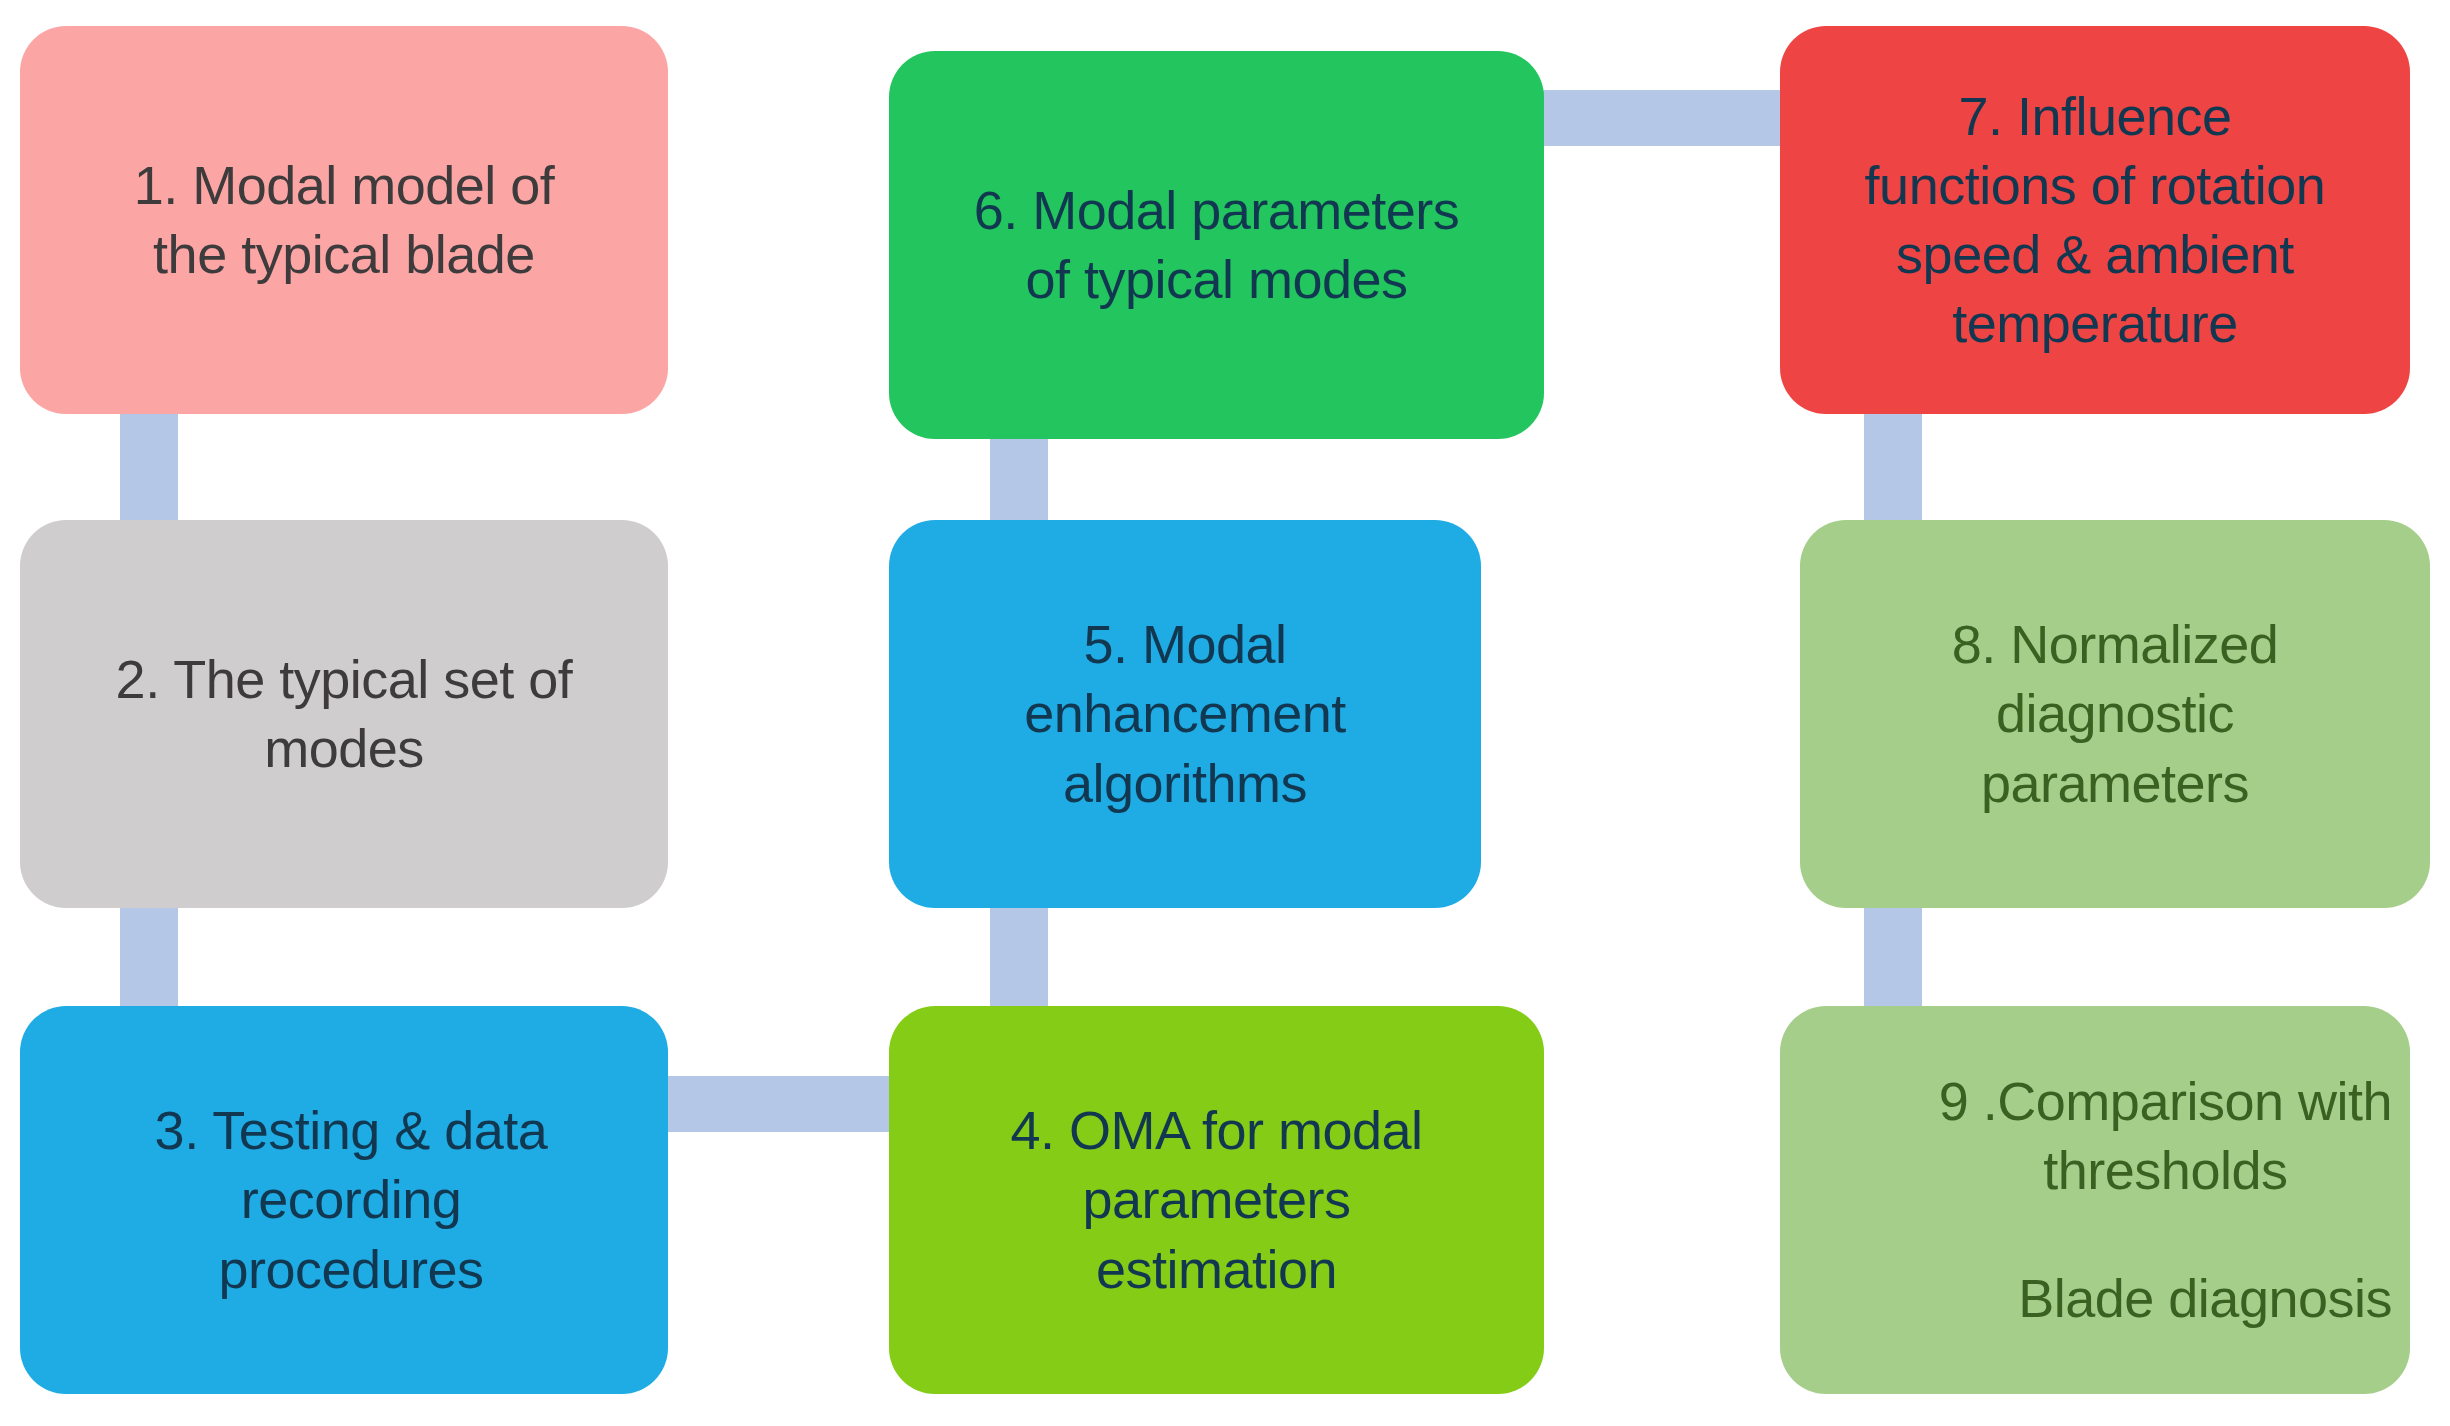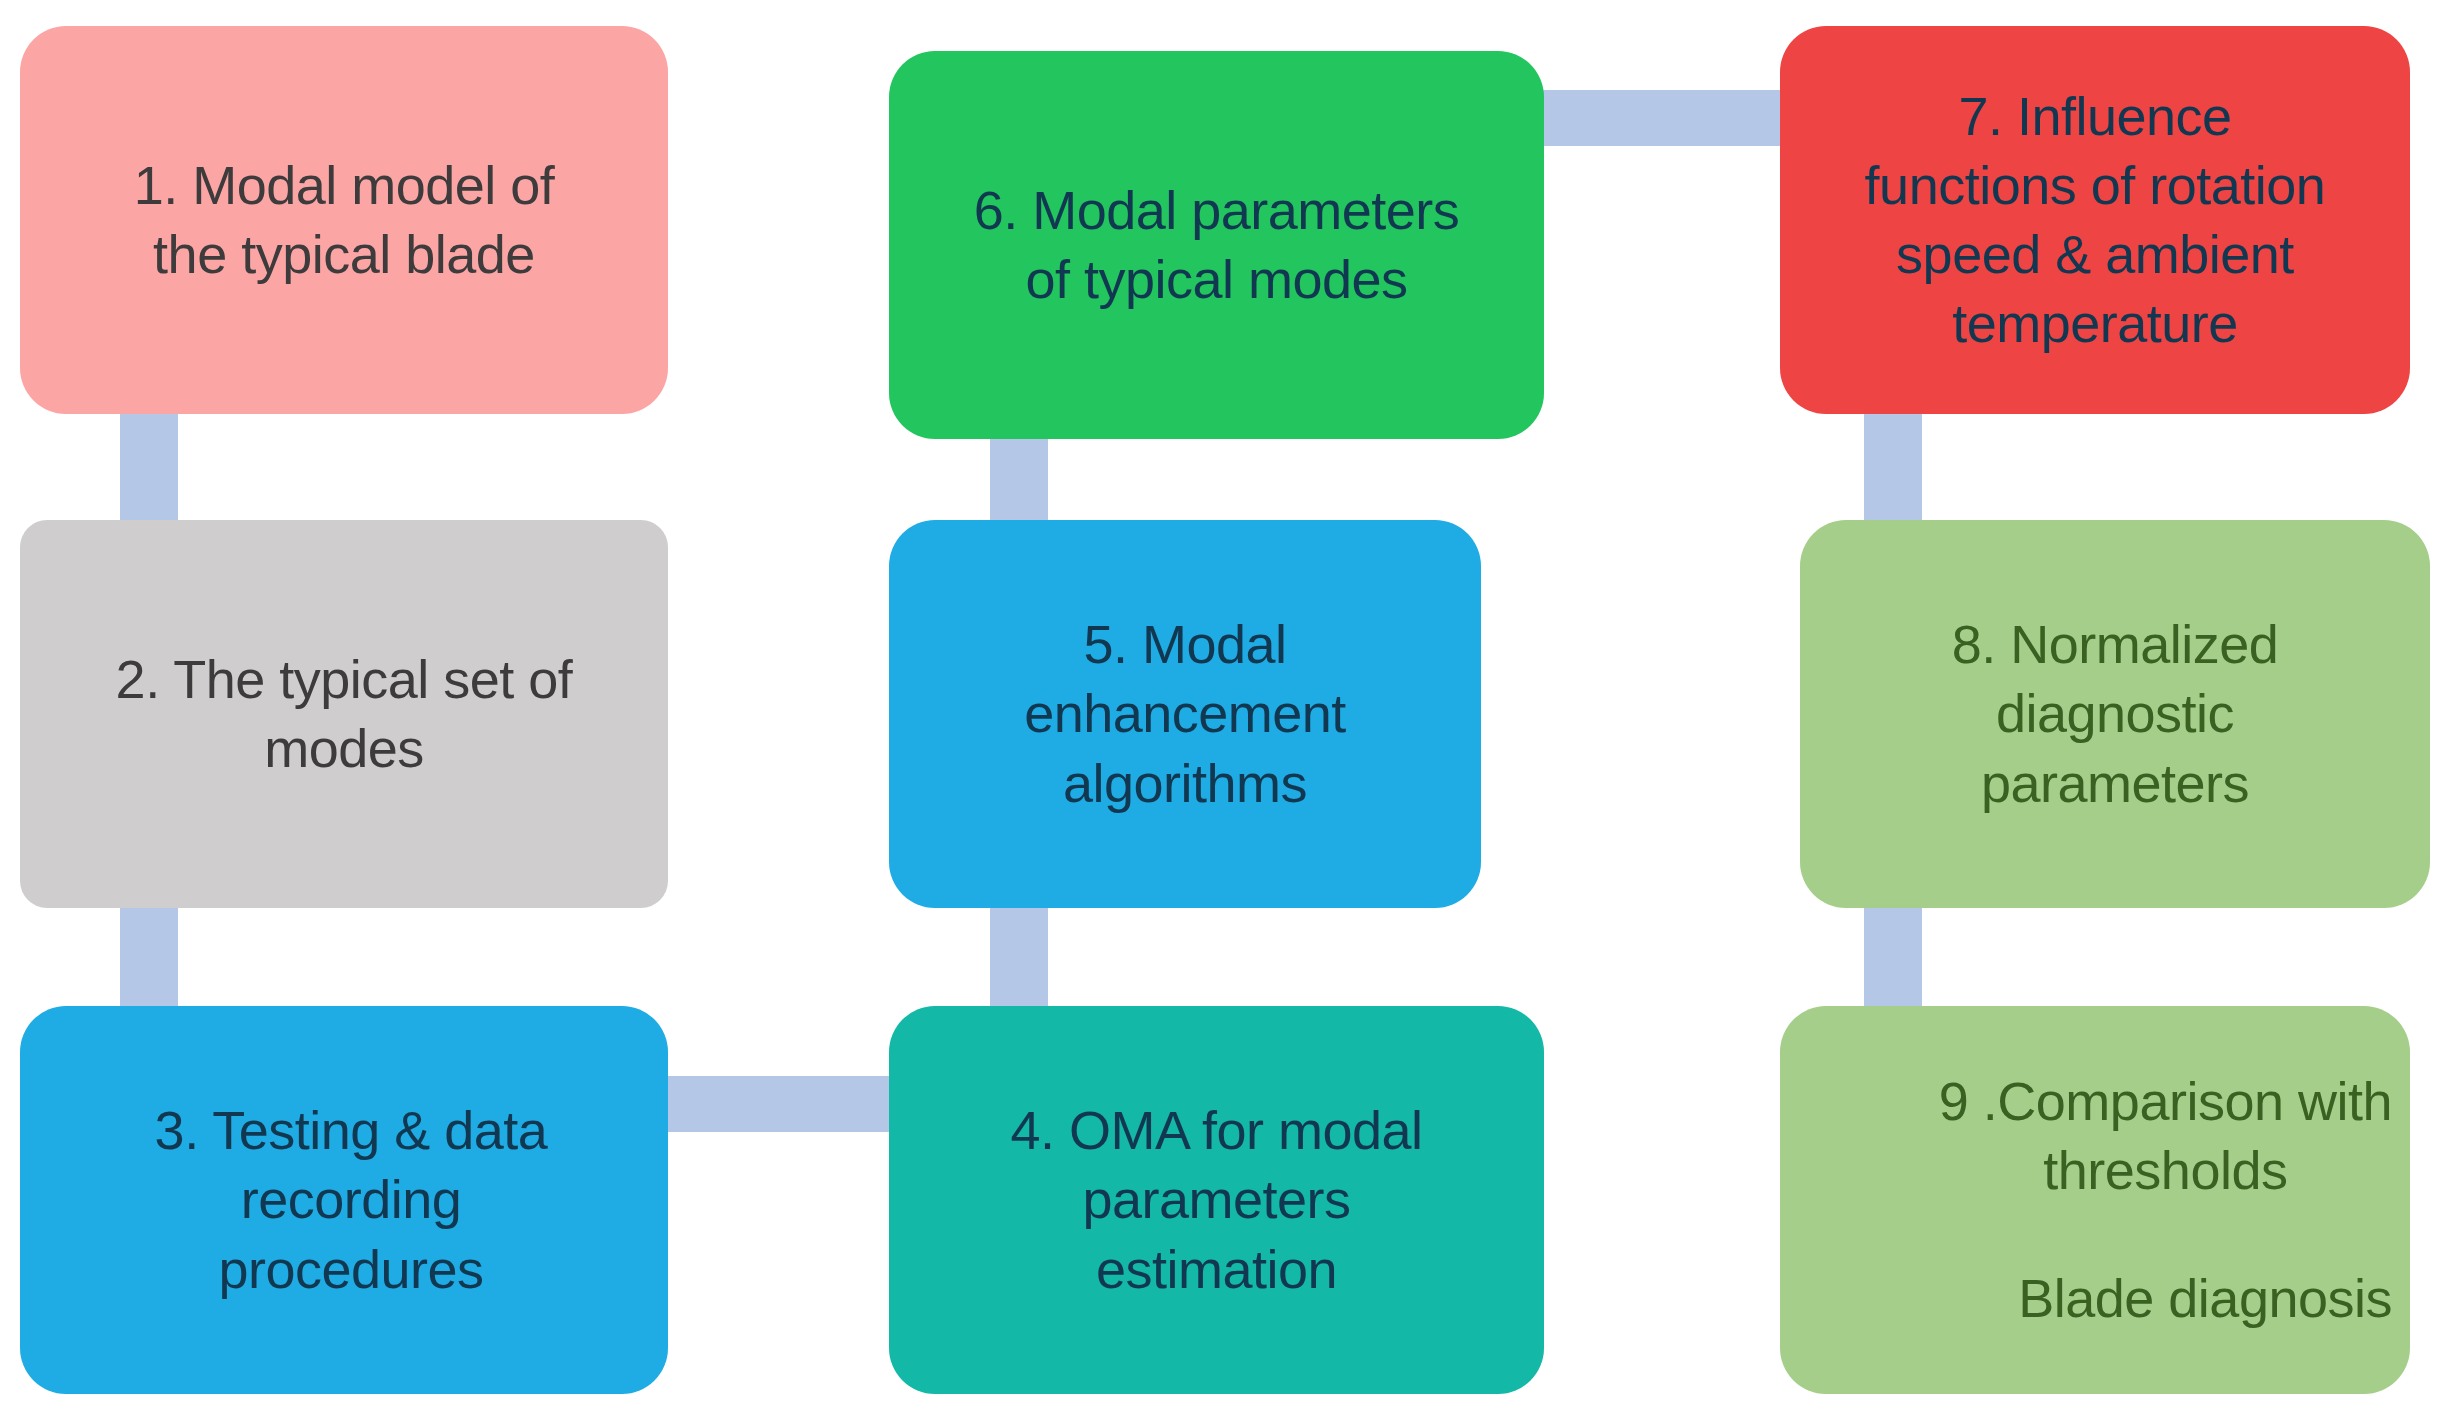--- a/index.html
+++ b/index.html
@@ -36,21 +36,21 @@
   .box-text-secondary {
     white-space: pre-line;
     margin-top: 58px;
   }
   .connector {
     position: absolute;
     z-index: 1;
   }
   
   .pos-1 { left: 20px;   top: 26px;   width: 648px; height: 388px; }
-  .pos-2 { left: 20px;   top: 520px;  width: 648px; height: 388px; border-radius: 27px; }
+  .pos-2 { left: 20px;   top: 520px;  width: 648px; height: 388px; }
   .pos-3 { left: 20px;   top: 1006px; width: 648px; height: 388px; padding-left: 32px; }
   
   .pos-6 { left: 889px;  top: 26px;   width: 655px; height: 388px; }
   .pos-5 { left: 889px;  top: 520px;  width: 592px; height: 388px; }
   .pos-4 { left: 889px;  top: 1006px; width: 655px; height: 388px; }
   
   .pos-7 { left: 1780px; top: 26px;   width: 630px; height: 388px; }
   .pos-8 { left: 1780px; top: 520px;  width: 630px; height: 388px; margin-left: 20px; }
   .pos-9 { left: 1780px; top: 1006px; width: 630px; height: 388px; }
   
@@ -87,21 +87,21 @@
     <div class="box-text">2. The typical set of
 modes</div>
   </div>
 
   <div class="flow-box pos-3" style="background: rgb(31, 172, 228); color: rgb(17, 56, 80);">
     <div class="box-text">3. Testing &amp; data
 recording
 procedures</div>
   </div>
 
-  <div class="flow-box pos-4" style="background: #14b8a6; color: rgb(17, 56, 80);">
+  <div class="flow-box pos-4" style="background: #84cc16; color: rgb(17, 56, 80);">
     <div class="box-text">4. OMA  for modal
 parameters
 estimation</div>
   </div>
 
   <div class="flow-box pos-5" style="background: rgb(31, 172, 228); color: rgb(17, 56, 80);">
     <div class="box-text">5. Modal
 enhancement
 algorithms</div>
   </div>

